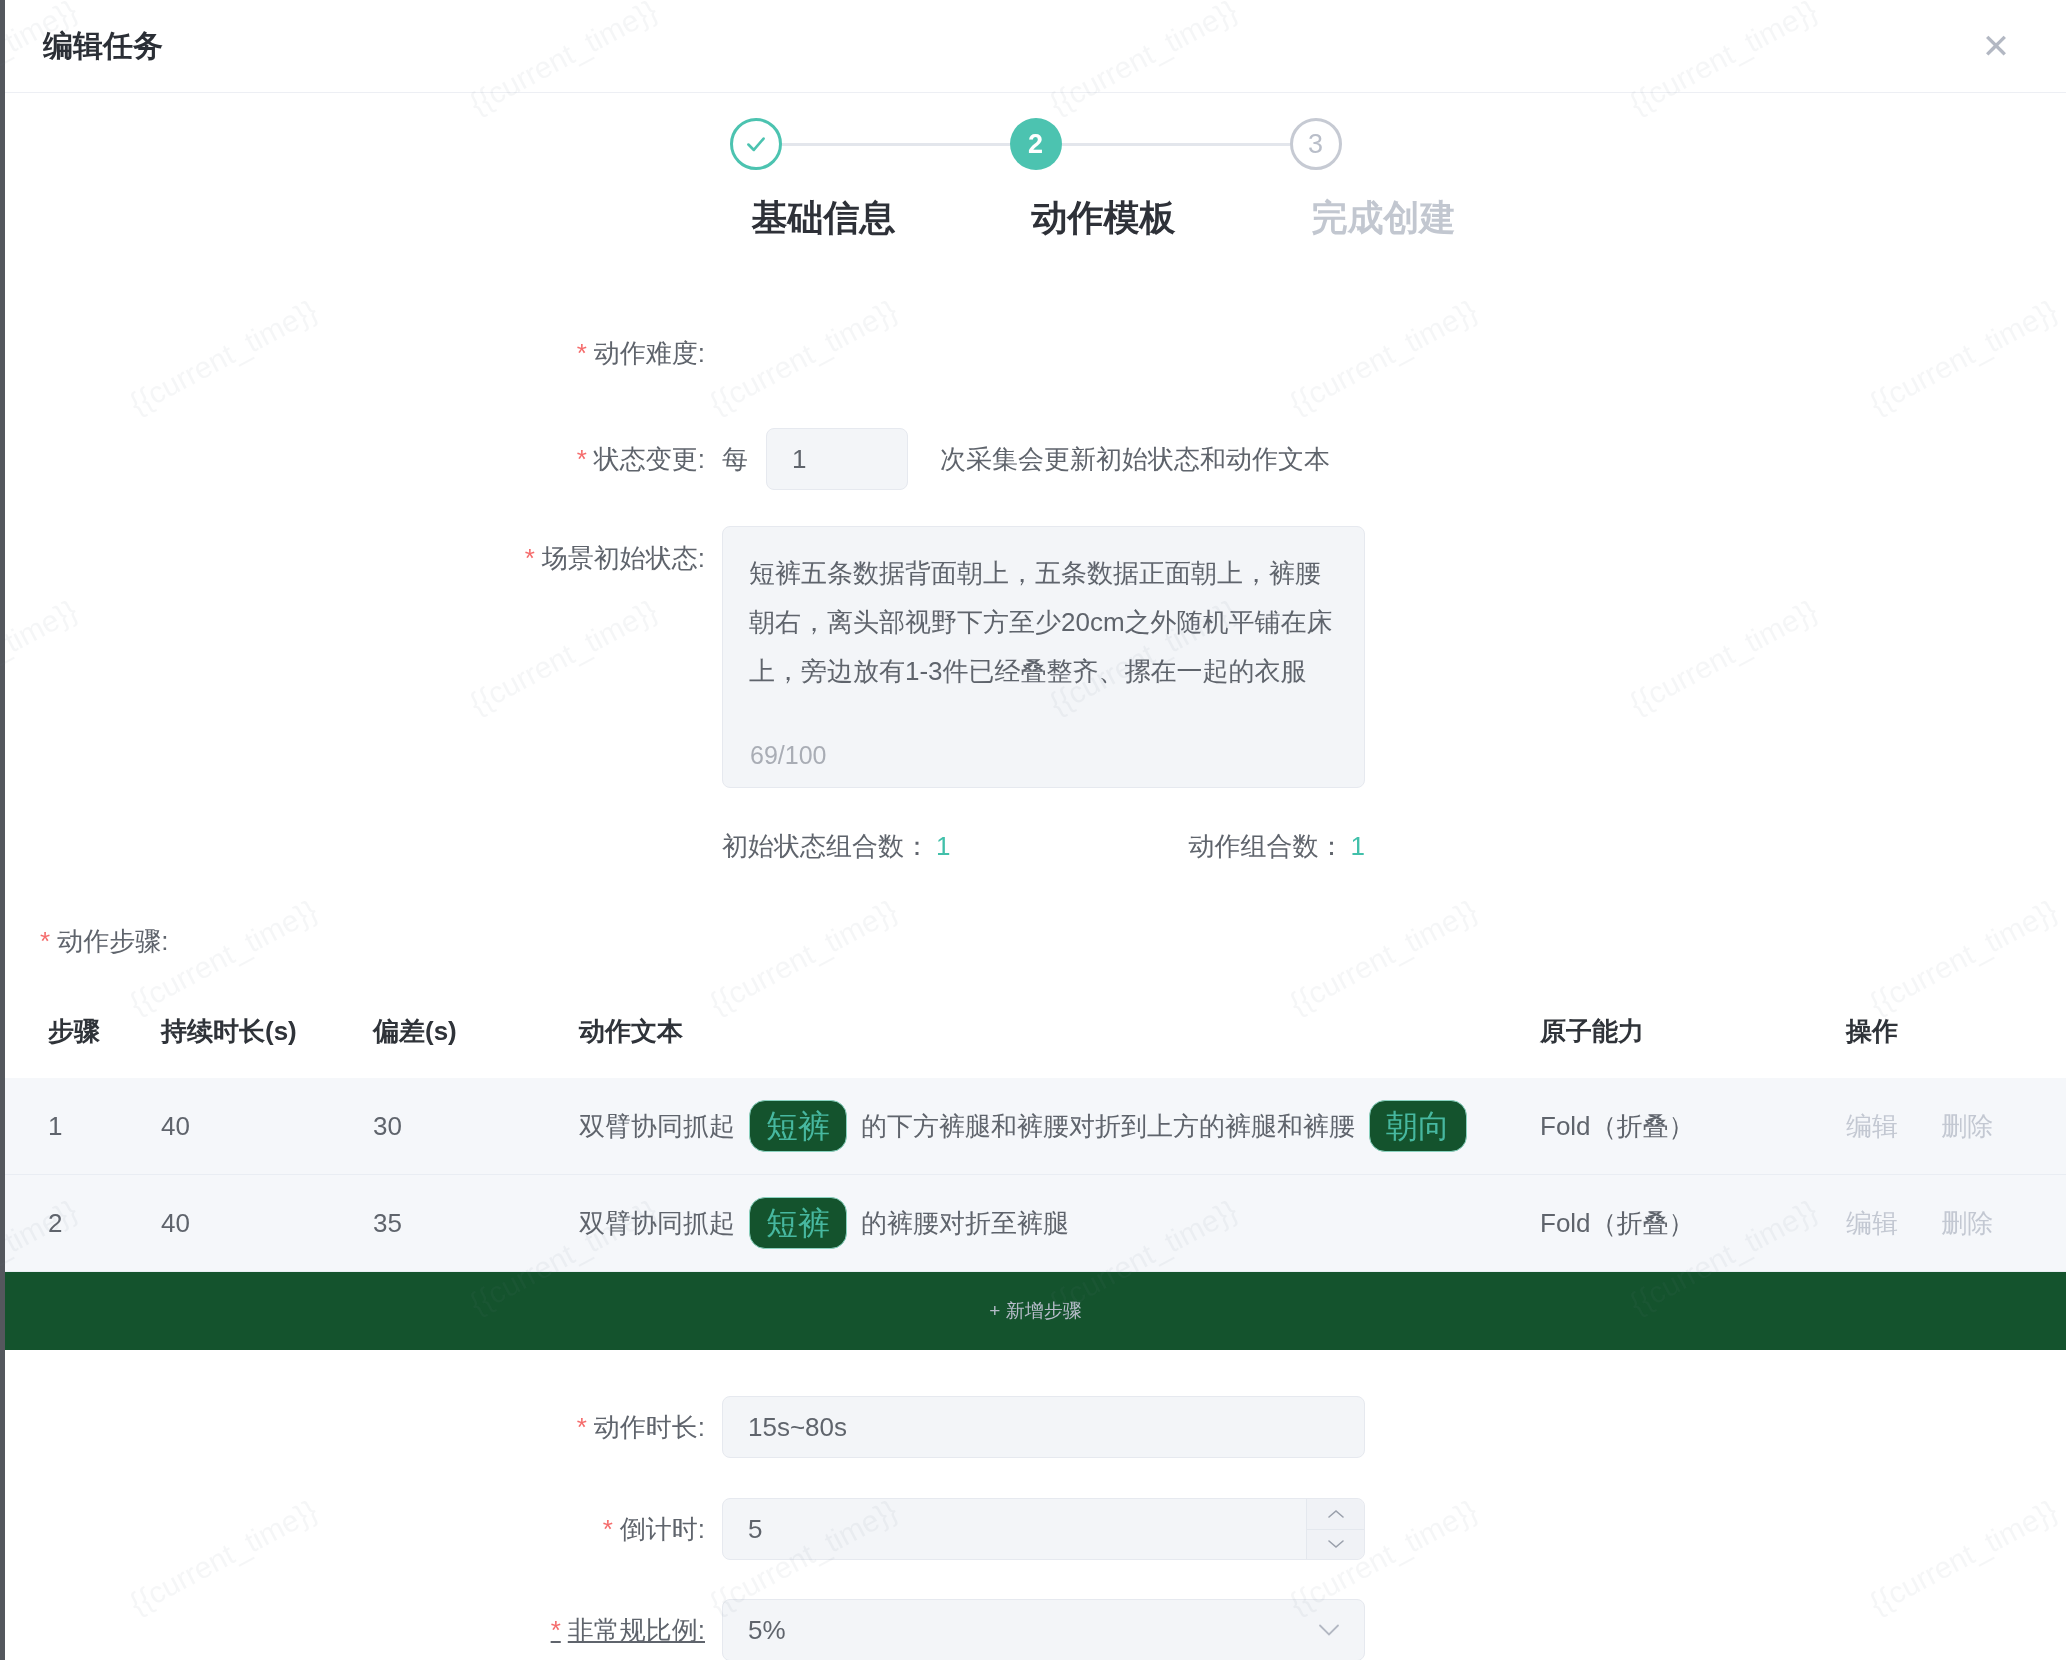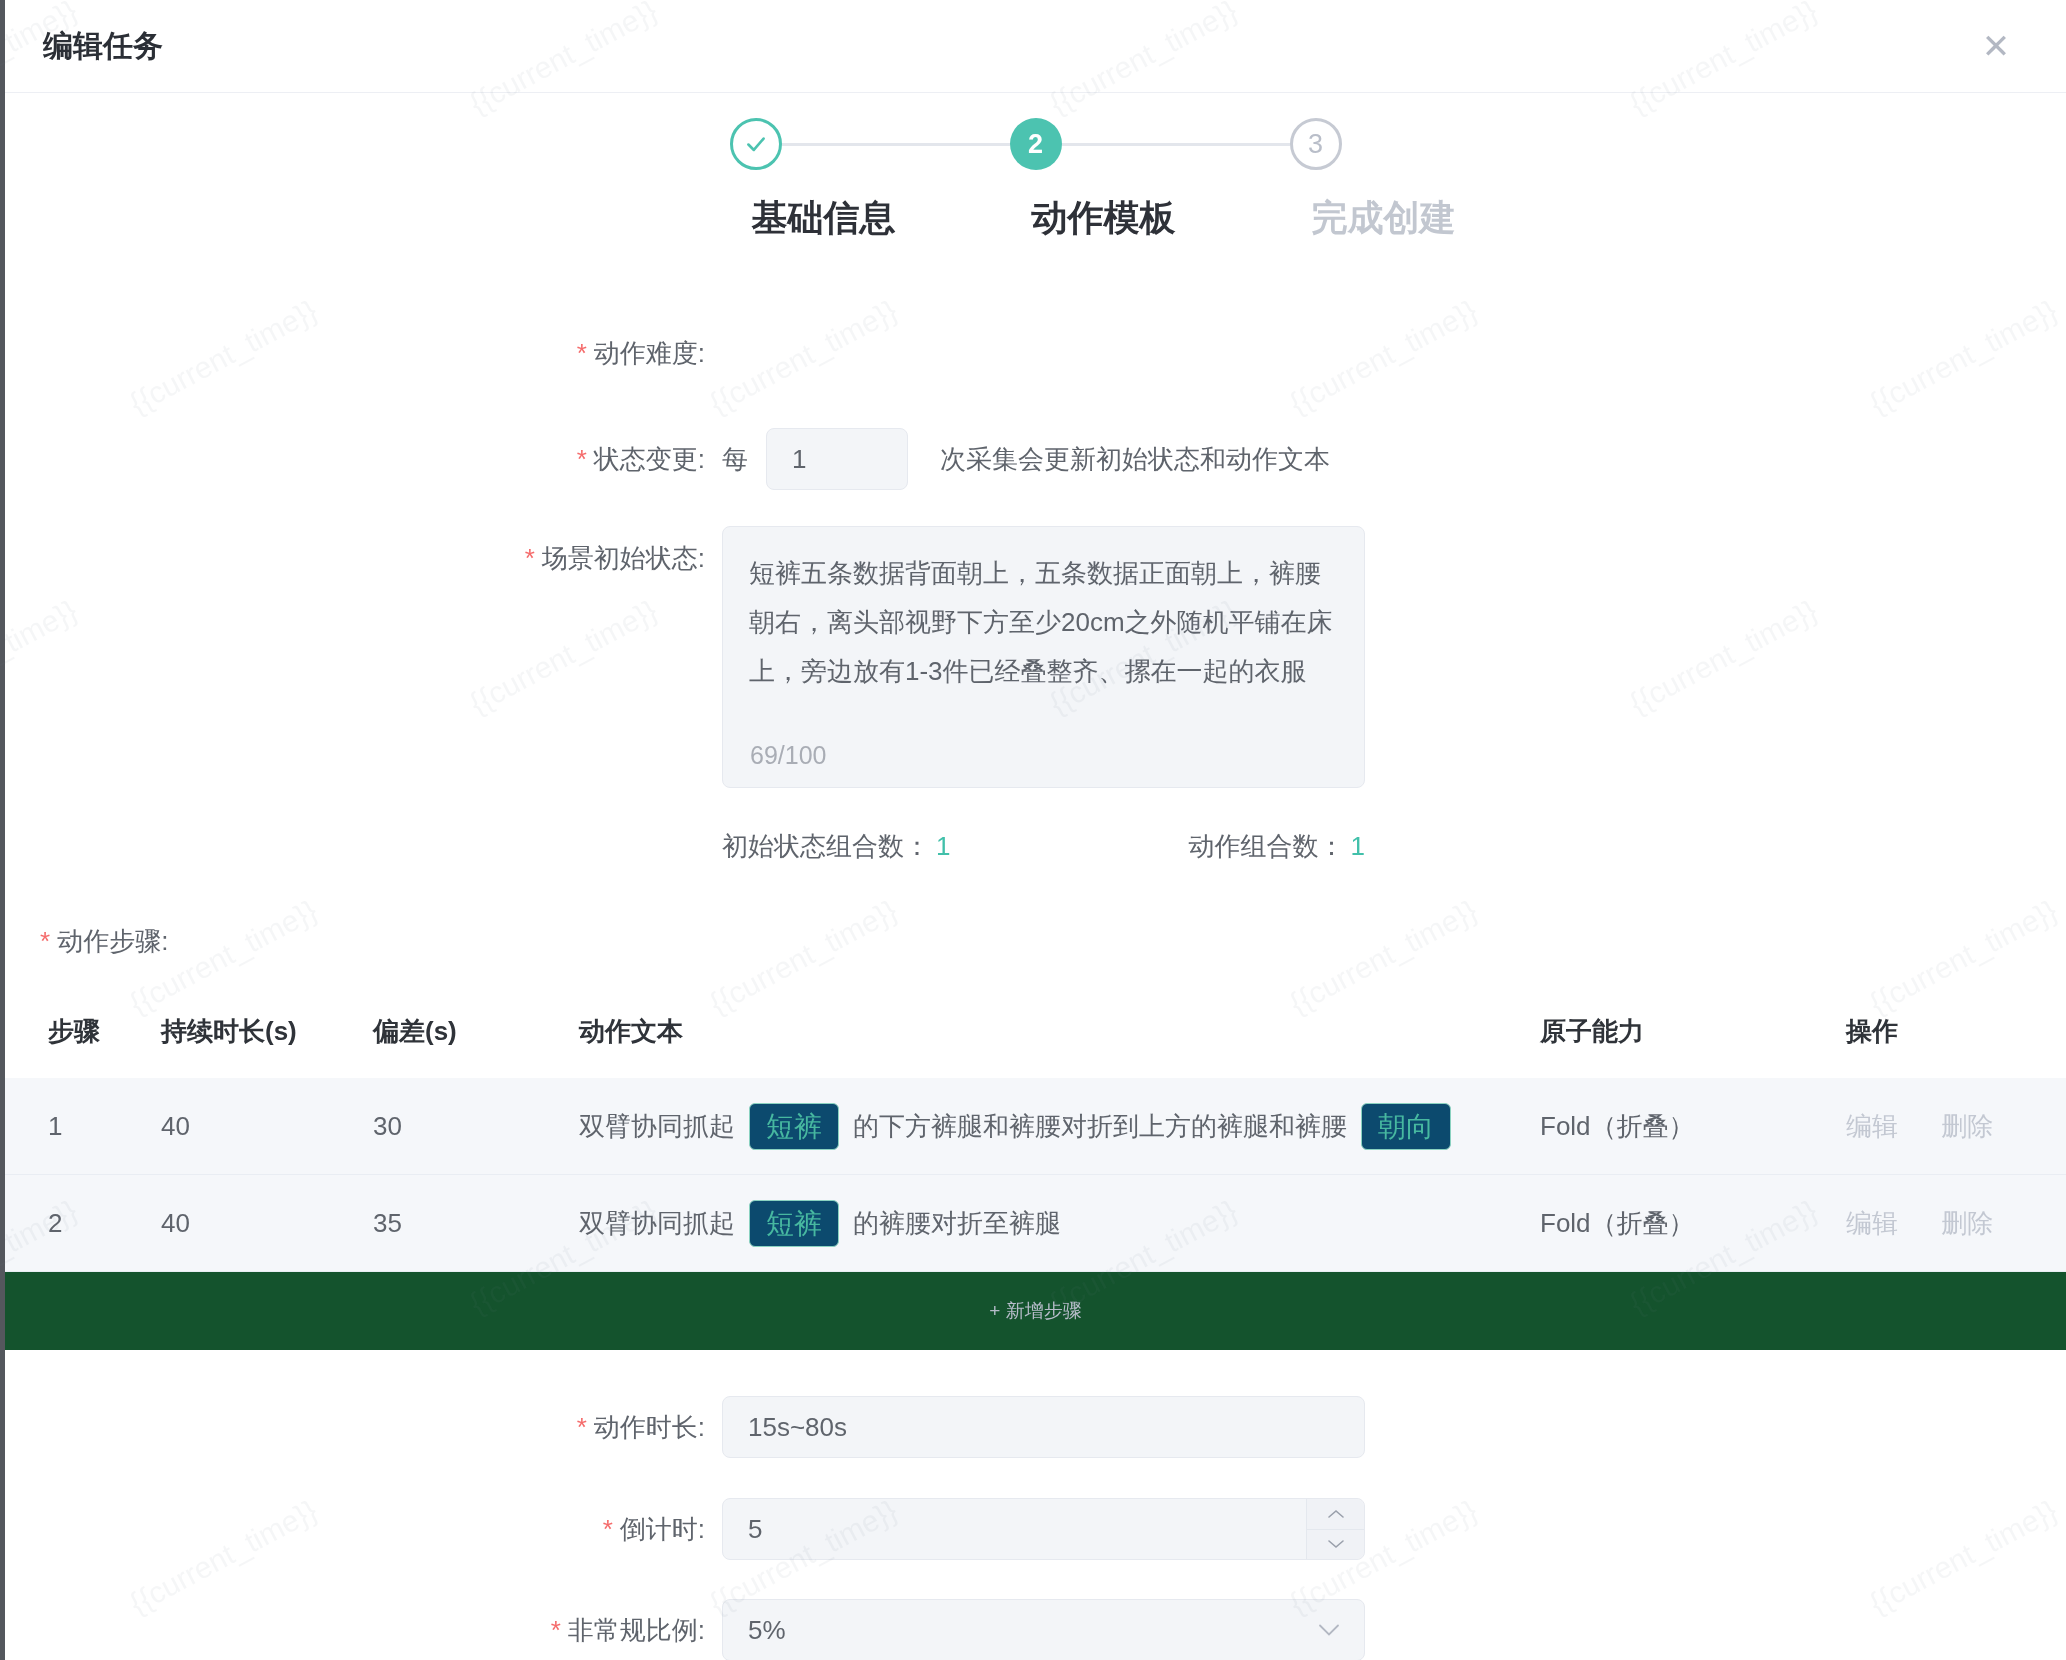--- a/index.html
+++ b/index.html
@@ -67,43 +67,43 @@
   
   .row-stepslabel{position:absolute;top:915px;left:40px;height:52px;line-height:52px;font-size:26px;color:#5f646c;}
 
   
   .steps-table{position:absolute;top:985px;left:5px;right:0;}
   .t-row{display:grid;grid-template-columns:113px 212px 206px 1fr 306px 200px;align-items:center;
     padding-left:43px;padding-right:20px;box-sizing:border-box;}
   .t-head{height:93px;background:#fff;font-weight:bold;color:#2f3339;font-size:26px;}
   .t-data{height:97px;background:#f5f7fa;border-bottom:1px solid #e9edf3;font-size:26px;color:#5f646c;}
   .cell-text{display:flex;align-items:center;white-space:nowrap;overflow:hidden;}
-  .tag{display:inline-flex;align-items:center;margin:0 14px;padding:5px 16px;border:1px solid #8ad2c0;border-radius:6px;
-    color:#47b8a0;background:#0c4a6e;font-size:28px;line-height:1.25;flex:none;}
+  .tag{display:inline-flex;align-items:center;margin:0 14px;padding:5px 16px;border:1px solid #8ad2c0;border-radius:16px;
+    color:#47b8a0;background:#14532d;font-size:32px;line-height:1.25;flex:none;}
   .ops span{color:#c3c8d2;cursor:pointer;font-family:Liberation Mono, monospace;}
   .ops span:first-child{margin-right:36px;}
   .add-band{height:78px;background:#14532d;display:flex;align-items:center;justify-content:center;
     font-size:19px;color:#b6bcc9;cursor:pointer;}
 
   
   .row-duration{position:absolute;top:1396px;left:0;right:0;height:62px;}
   .row-duration .flabel{line-height:62px;}
   .row-duration input{position:absolute;left:722px;top:0;width:643px;height:62px;padding:0 0 0 25px;}
 
   .row-countdown{position:absolute;top:1498px;left:0;right:0;height:62px;}
   .row-countdown .flabel{line-height:62px;}
   .num-wrap{position:absolute;left:722px;top:0;width:643px;height:62px;}
   .num-wrap input{width:643px;height:62px;padding:0 60px 0 25px;}
   .spinner{position:absolute;right:1px;top:1px;width:57px;height:60px;border-left:1px solid #e4e8ee;
     display:flex;flex-direction:column;border-radius:0 8px 8px 0;overflow:hidden;}
   .spin-btn{flex:1;background:#f0f2f6;display:flex;align-items:center;justify-content:center;cursor:pointer;}
   .spin-btn.up{border-bottom:1px solid #e4e8ee;}
 
   .row-ratio{position:absolute;top:1599px;left:0;right:0;height:62px;}
-  .row-ratio .flabel{line-height:62px;}
+  .row-ratio .flabel{line-height:62px;text-decoration:underline;}
   .select-box{position:absolute;left:722px;top:0;width:643px;height:62px;display:flex;align-items:center;cursor:pointer;}
   .select-box .sel-val{padding-left:25px;font-size:26px;color:#5f646c;flex:1;}
   .select-box .chev{margin-right:24px;display:flex;align-items:center;}
 
   
   #watermark-layer{position:absolute;inset:0;pointer-events:none;z-index:50;overflow:hidden;}
   #watermark-layer span{position:absolute;transform:rotate(-28deg);color:rgba(110,122,145,0.07);
     font-size:30px;white-space:nowrap;}
 </style>
 </head>

